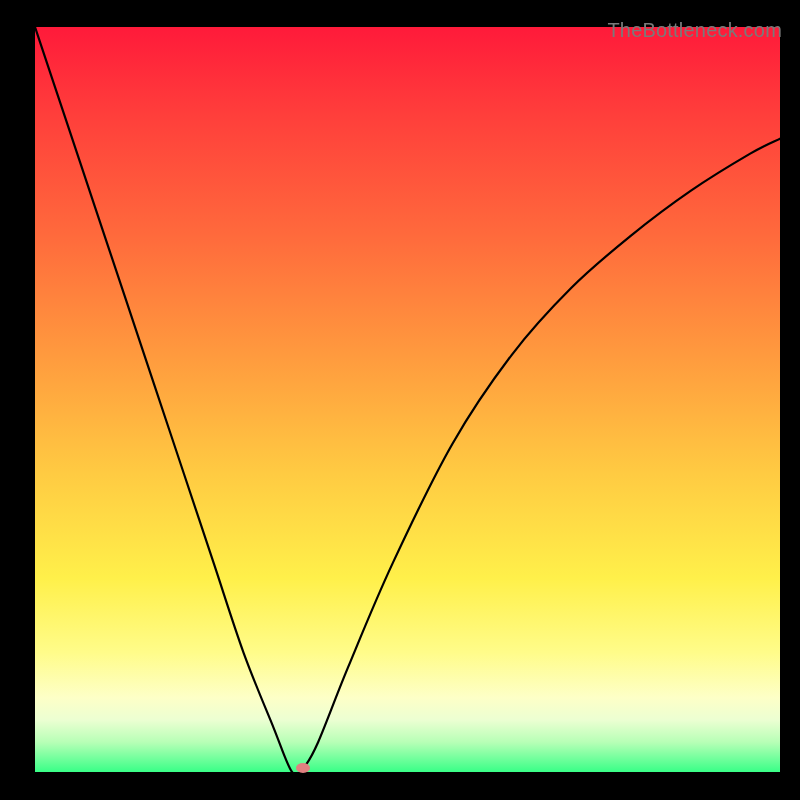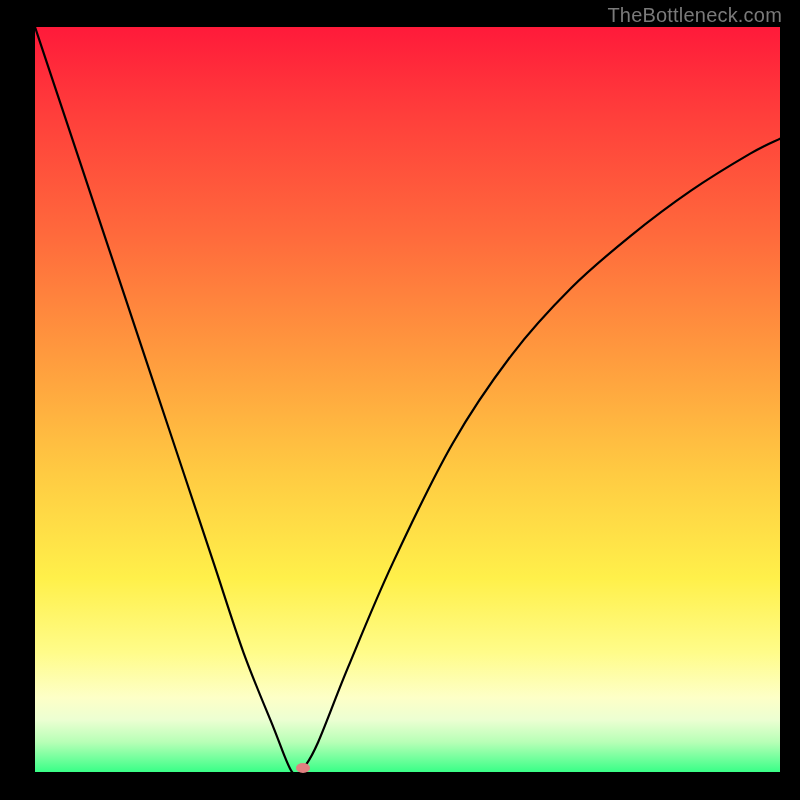--- a/index.html
+++ b/index.html
@@ -6,21 +6,21 @@
   body {
     width: 800px;
     height: 800px;
     background: #000;
     position: relative;
     font-family: Arial, Helvetica, sans-serif;
     overflow: hidden;
   }
   .watermark {
     position: absolute;
-    top: 4px;
+    top: 19px;
     right: 18px;
     color: #7a7a7a;
     font-size: 20px;
     font-weight: 400;
     z-index: 3;
     letter-spacing: 0.2px;
   }
   .plot-area {
     position: absolute;
     left: 35px;

